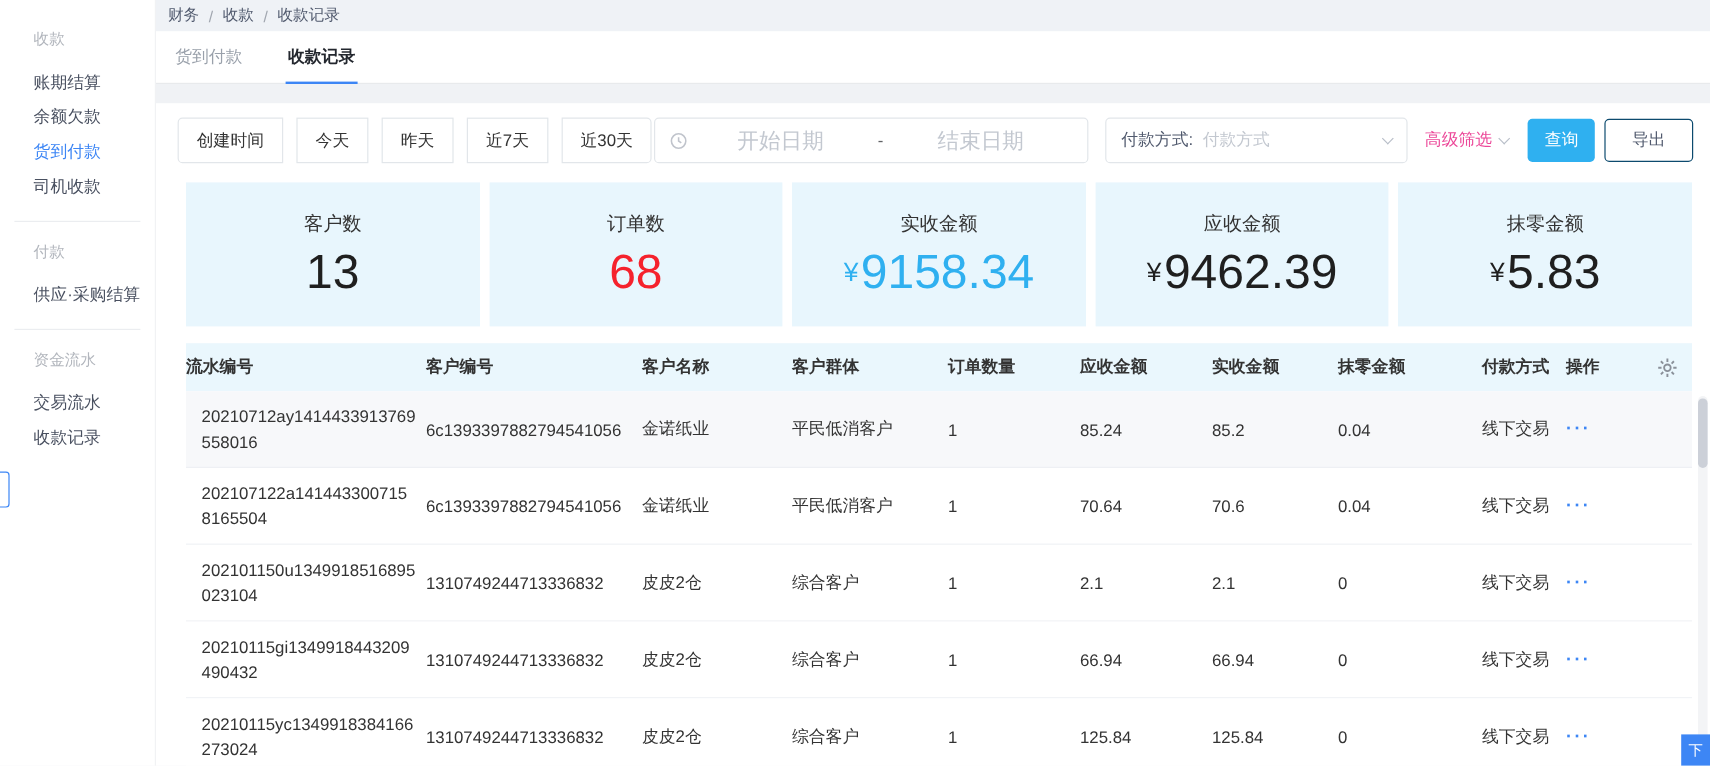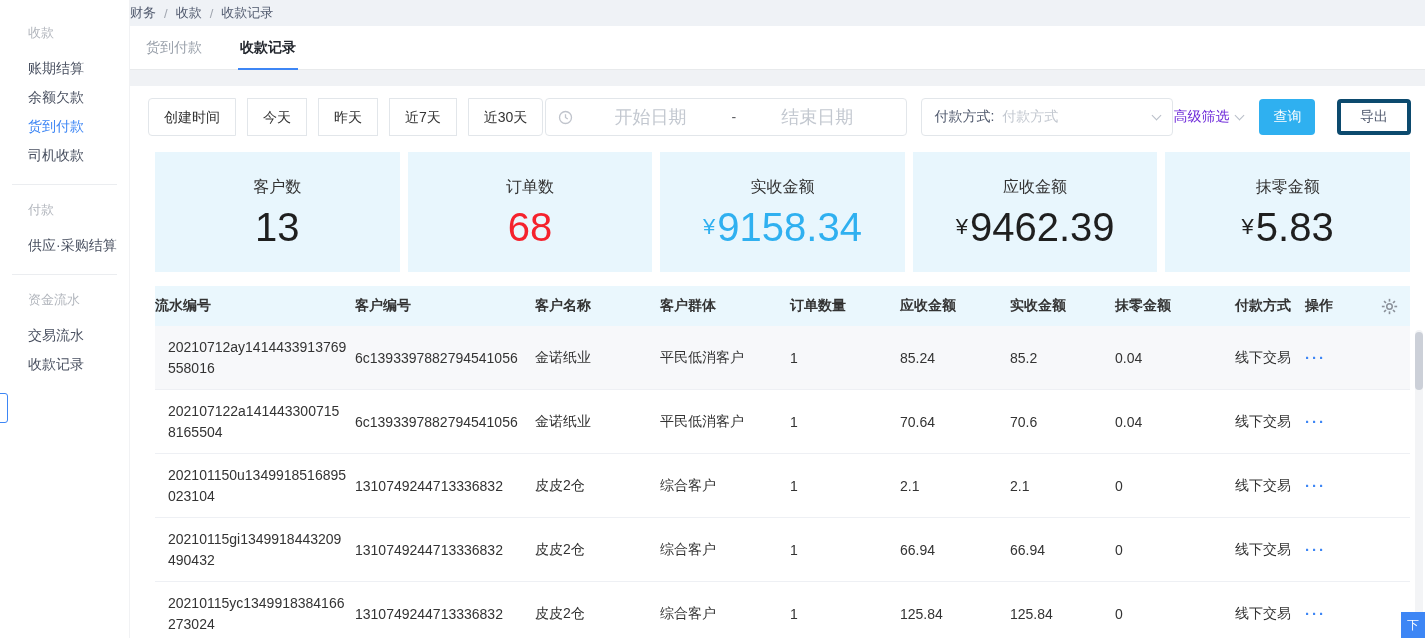--- a/index.html
+++ b/index.html
@@ -14,21 +14,21 @@
     font-size:14px;color:#333;
   }
   
   .sidebar{position:absolute;left:0;top:0;width:130px;height:638px;background:#fff;border-right:1px solid #f1f2f4;padding-top:24px;z-index:2;}
   .side-title{padding-left:28px;font-size:13px;color:#b2b6bd;margin-bottom:12px;}
   .side-item{padding-left:28px;height:29px;line-height:29px;font-size:14px;color:#495060;cursor:pointer;}
   .side-item.active{color:var(--accent);}
   .side-divider{height:1px;background:#ebedf0;margin:14px 12px 16px 12px;}
   
   .main{position:absolute;left:130px;top:0;right:0;height:638px;}
-  .breadcrumb{height:26px;background:#eff2f6;display:flex;align-items:center;font-size:13px;}
+  .breadcrumb{height:26px;background:#eff2f6;display:flex;align-items:center;padding-left:10px;font-size:13px;}
   .bc-item{color:#515a6e;cursor:pointer;}
   .bc-sep{margin:0 8px;color:#a0a6af;}
   .tabs-row{height:44px;background:#fff;border-bottom:1px solid #e8eaec;display:flex;align-items:flex-end;padding-left:14px;}
   .tab{padding:0 2px 12px 2px;margin-right:34px;font-size:14px;color:#9aa1ab;cursor:pointer;position:relative;}
   .tab.active{color:#23272e;font-weight:700;}
   .tab.active::after{content:"";position:absolute;left:0;right:0;bottom:-1px;height:2px;background:var(--accent);}
   .gap{height:16px;}
   .panel{background:#fff;height:552px;overflow:hidden;}
   
   .filter-row{display:flex;align-items:center;padding:12px 14px 12px 18px;}
@@ -37,24 +37,24 @@
   .qcell:first-child{margin-left:0;border-radius:4px 0 0 4px;cursor:default;}
   .qcell:last-child{border-radius:0 4px 4px 0;}
   .date-box{display:flex;align-items:center;width:362px;height:38px;border:1px solid #e2e6ea;border-radius:4px;margin-left:2px;padding:0 12px;background:#fff;cursor:pointer;}
   .clock{display:flex;align-items:center;}
   .ph{color:#c3c8d0;font-size:18px;text-align:center;flex:1;}
   .dash{color:#606266;margin:0 4px;}
   .pay-box{display:flex;align-items:center;height:38px;border:1px solid #e2e6ea;border-radius:4px;margin-left:14px;width:252px;padding:0 12px;background:#fff;cursor:pointer;}
   .pay-label{color:#515a6e;font-size:14px;white-space:nowrap;}
   .pay-ph{color:#c3c8d0;flex:1;margin-left:8px;white-space:nowrap;}
   .chev{display:inline-block;width:7px;height:7px;border-right:1.4px solid #b8bec8;border-bottom:1.4px solid #b8bec8;transform:rotate(45deg);margin-top:-4px;}
-  .advanced{display:flex;align-items:center;gap:7px;color:#6d28d9;cursor:pointer;white-space:nowrap;}
+  .advanced{display:flex;align-items:center;gap:7px;margin-left:14px;color:#ec4899;cursor:pointer;white-space:nowrap;}
   .query-btn{margin-left:16px;width:56px;height:36px;background:var(--cyan);color:#fff;border:none;border-radius:4px;font-size:14px;cursor:pointer;}
   .spacer{flex:1;}
-  .export-btn{width:74px;height:36px;background:#fff;border:4px solid #0c4a6e;border-radius:4px;color:#515a6e;font-size:14px;cursor:pointer;}
+  .export-btn{width:74px;height:36px;background:#fff;border:1px solid #0c4a6e;border-radius:4px;color:#515a6e;font-size:14px;cursor:pointer;}
   
   .stats{display:flex;gap:8px;padding:4px 15px 0 25px;}
   .stat-card{flex:1;height:120px;background:#e8f6fd;display:flex;flex-direction:column;align-items:center;justify-content:center;gap:9px;}
   .stat-label{font-size:16px;color:#333;}
   .stat-value{font-size:40px;font-weight:500;display:flex;align-items:center;line-height:1;}
   .yen{font-size:22px;font-weight:500;margin-right:2px;}
   
   .table-wrap{margin:14px 15px 0 25px;position:relative;}
   .grid-cols{display:grid;grid-template-columns:200px 180px 125px 130px 110px 110px 105px 120px 70px minmax(0,1fr);}
   .t-head{align-items:center;height:40px;background:#eaf7fd;font-weight:700;font-size:14px;color:#333;}

